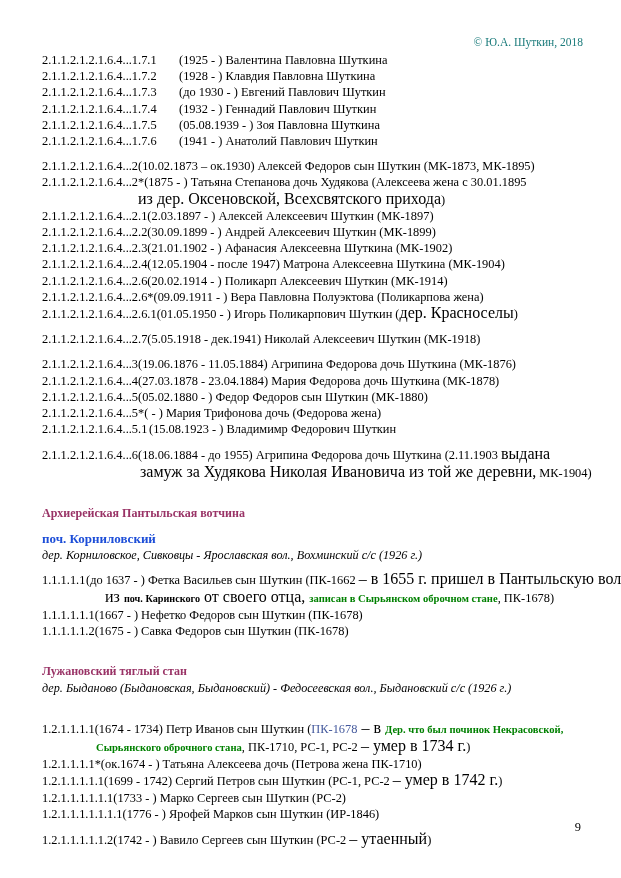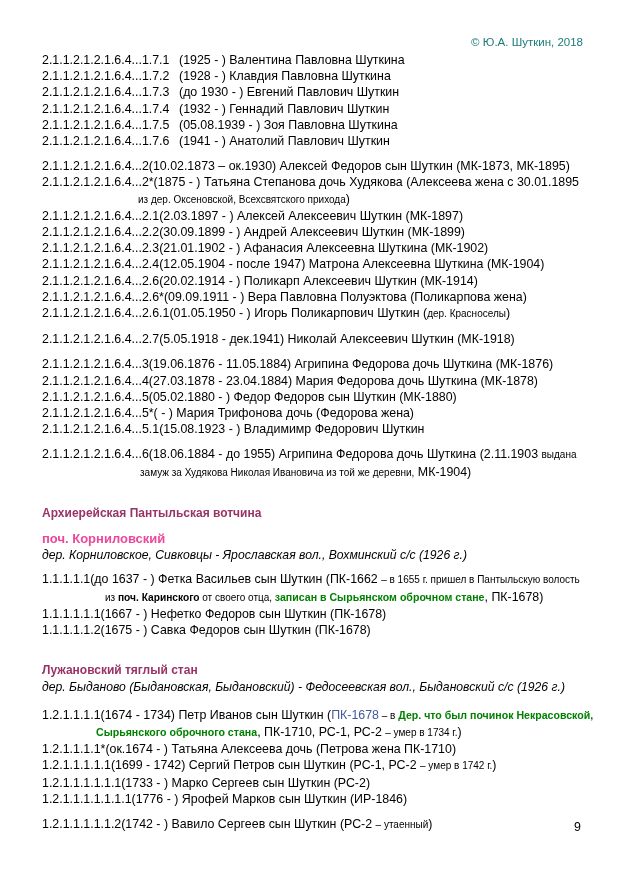--- a/index.html
+++ b/index.html
@@ -1,40 +1,40 @@
 <!DOCTYPE html>
 <html><head>
 <meta charset="utf-8">
 <style>
   html,body{margin:0;padding:0;background:#ffffff;}
   .page{
     position:relative;
     width:621px;height:867px;
     background:#ffffff;
-    font-family:Liberation Sans, sans-serif;
+    font-family:Liberation Serif, serif;
     color:#000;
     overflow:hidden;
   }
   .copyright{
     position:absolute;top:36px;right:38px;
     font-size:11.5px;color:var(--teal,#1b7b7b);
   }
   .content{
     position:absolute;top:52px;left:42px;right:20px;
     font-size:12.4px;line-height:16.2px;
   }
   .row{white-space:nowrap;}
   .rid{display:inline-block;}
   .cont{white-space:nowrap;}
-  .seg-sm{font-size:10px;}
+  .seg-sm{font-size:16px;}
   .seg-smb{font-size:10.2px;font-weight:bold;}
   .seg-g{font-size:10.6px;font-weight:bold;color:var(--green,#008000);}
   .seg-bl{color:var(--blue,#44599d);}
   .h-section{font-weight:bold;font-size:12px;color:var(--maroon,#993366);}
-  .h-settlement{font-weight:bold;font-size:13px;color:#ec4899;}
+  .h-settlement{font-weight:bold;font-size:13px;color:#1d4ed8;}
   .h-note{font-style:italic;font-size:12.2px;color:#000;}
   .pagenum{
     position:absolute;top:820px;right:40px;
     font-size:12.4px;color:#000;
   }
 </style>
 </head>
 <body>
 
 <div class="page" style="--teal: #1b7b7b; --maroon: #993366; --green: #008000; --blue: #44599d;">
@@ -66,21 +66,21 @@
       <div class="cont" style="padding-left: 98px;"><span class="seg-sm">замуж за Худякова Николая Ивановича из той же деревни,</span><span class="seg-n"> МК-1904)</span></div>
       <div class="h-section" style="margin-top: 24px;">Архиерейская Пантыльская вотчина</div>
       <div class="h-settlement" style="margin-top: 10px;">поч. Корниловский</div>
       <div class="h-note">дер. Корниловское, Сивковцы - Ярославская вол., Вохминский с/с (1926 г.)</div>
       <div class="row" style="margin-top: 8px;"><span class="rid" style="min-width: 44px;">1.1.1.1.1</span><span><span class="seg-n">(до 1637 - ) Фетка Васильев сын Шуткин (ПК-1662 </span><span class="seg-sm">– в 1655 г. пришел в Пантыльскую волость</span></span></div>
       <div class="cont" style="padding-left: 63px;"><span class="seg-sm">из </span><span class="seg-smb">поч. Каринского</span><span class="seg-sm"> от своего отца, </span><span class="seg-g">записан в Сырьянском оброчном стане</span><span class="seg-n">, ПК-1678)</span></div>
       <div class="row"><span class="rid" style="min-width: 46px;">1.1.1.1.1.1</span><span><span class="seg-n">(1667 - ) Нефетко Федоров сын Шуткин (ПК-1678)</span></span></div>
       <div class="row"><span class="rid" style="min-width: 46px;">1.1.1.1.1.2</span><span><span class="seg-n">(1675 - ) Савка Федоров сын Шуткин (ПК-1678)</span></span></div>
       <div class="h-section" style="margin-top: 24px;">Лужановский тяглый стан</div>
       <div class="h-note">дер. Быданово (Быдановская, Быдановский) - Федосеевская вол., Быдановский с/с (1926 г.)</div>
-      <div class="row" style="margin-top: 12px;"><span class="rid" style="min-width: 52px;">1.2.1.1.1.1</span><span><span class="seg-n">(1674 - 1734) Петр Иванов сын Шуткин (</span><span class="seg-bl">ПК-1678</span><span class="seg-sm"> – в </span><span class="seg-g">Дер. что был починок Некрасовской,</span></span></div>
+      <div class="row" style="margin-top: 24px;"><span class="rid" style="min-width: 52px;">1.2.1.1.1.1</span><span><span class="seg-n">(1674 - 1734) Петр Иванов сын Шуткин (</span><span class="seg-bl">ПК-1678</span><span class="seg-sm"> – в </span><span class="seg-g">Дер. что был починок Некрасовской,</span></span></div>
       <div class="cont" style="padding-left: 54px;"><span class="seg-g">Сырьянского оброчного стана</span><span class="seg-n">, ПК-1710, РС-1, РС-2 </span><span class="seg-sm">– умер в 1734 г.</span><span class="seg-n">)</span></div>
       <div class="row"><span class="rid" style="min-width: 56px;">1.2.1.1.1.1*</span><span><span class="seg-n">(ок.1674 - ) Татьяна Алексеева дочь (Петрова жена ПК-1710)</span></span></div>
       <div class="row"><span class="rid" style="min-width: 60px;">1.2.1.1.1.1.1</span><span><span class="seg-n">(1699 - 1742) Сергий Петров сын Шуткин (РС-1, РС-2 </span><span class="seg-sm">– умер в 1742 г.</span><span class="seg-n">)</span></span></div>
       <div class="row"><span class="rid" style="min-width: 66px;">1.2.1.1.1.1.1.1</span><span><span class="seg-n">(1733 - ) Марко Сергеев сын Шуткин (РС-2)</span></span></div>
       <div class="row"><span class="rid" style="min-width: 72px;">1.2.1.1.1.1.1.1.1</span><span><span class="seg-n">(1776 - ) Ярофей Марков сын Шуткин (ИР-1846)</span></span></div>
       <div class="row" style="margin-top: 9px;"><span class="rid" style="min-width: 66px;">1.2.1.1.1.1.1.2</span><span><span class="seg-n">(1742 - ) Вавило Сергеев сын Шуткин (РС-2 </span><span class="seg-sm">– утаенный</span><span class="seg-n">)</span></span></div>
     </div>
   <div class="pagenum">9</div>
 </div>
 

